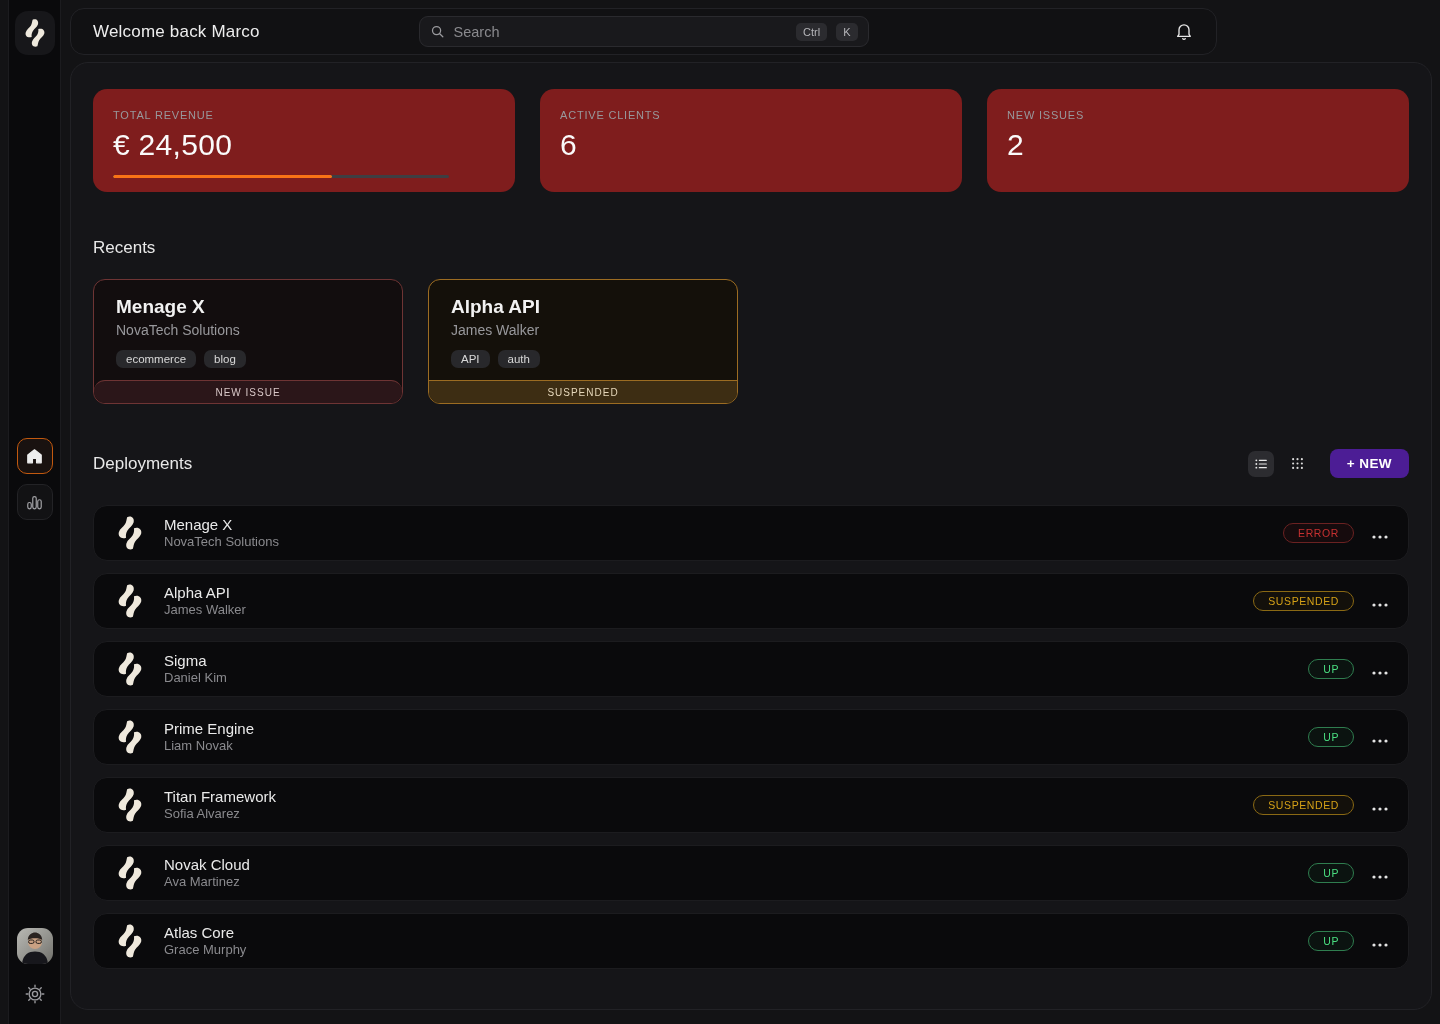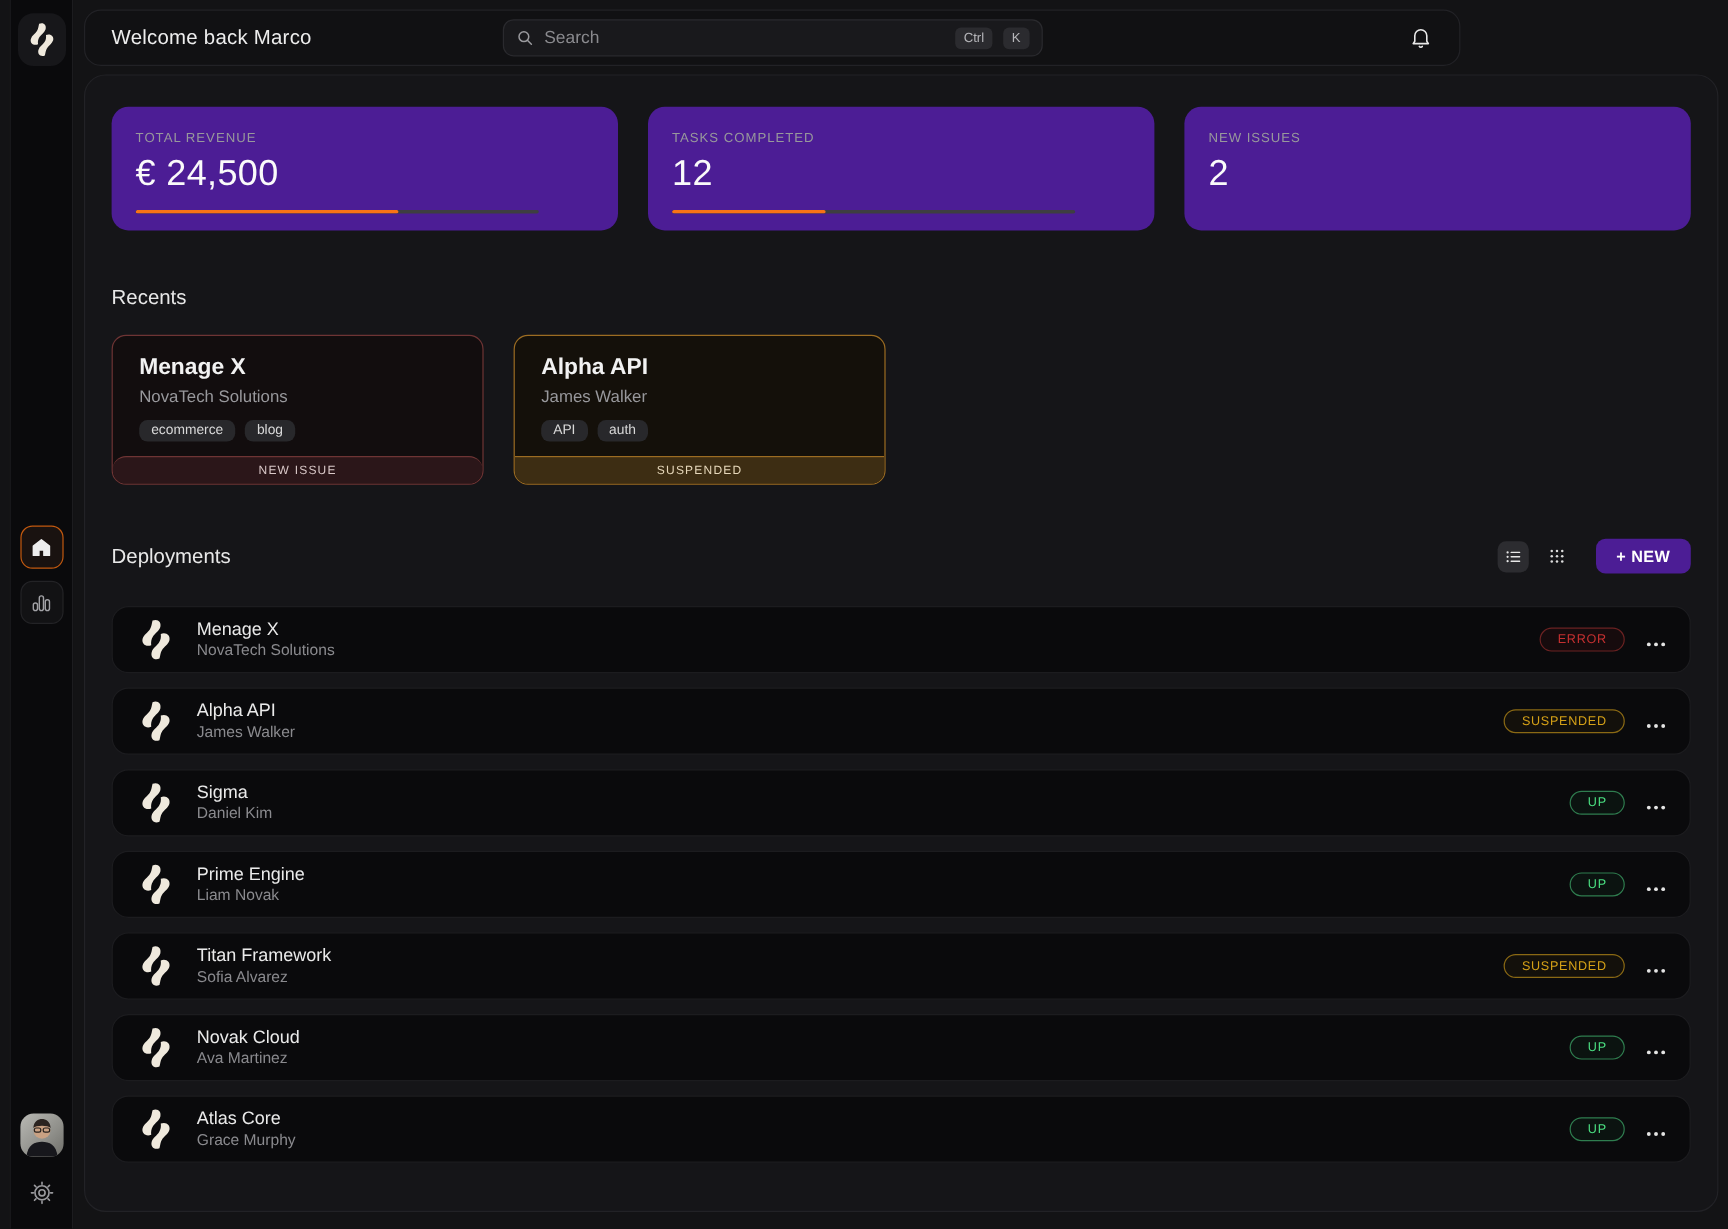--- a/index.html
+++ b/index.html
@@ -35,21 +35,21 @@
   .searchbar input::placeholder { color:#8a8a8e; }
   .kbd { background:#2b2b2f; border-radius:5px; padding:2px 7px; font-size:11px; color:#b6b6ba; line-height:14px; }
   .bell-wrap { margin-left:auto; display:flex; align-items:center; cursor:pointer; }
 
   
   .main { position:absolute; left:70px; top:62px; width:1362px; height:948px;
     background:#151518; border:1px solid #222226; border-radius:18px; padding:26px 22px 0 22px; overflow:hidden; }
 
   
   .stats-row { display:flex; gap:25px; }
-  .stat-card { flex:1; height:103px; background:#4c1d95; border-radius:14px; padding:20px 20px 0 20px; }
+  .stat-card { flex:1; height:103px; background:#7f1d1d; border-radius:14px; padding:20px 20px 0 20px; }
   .stat-label { font-size:11px; letter-spacing:.8px; color:#98989c; font-weight:500; }
   .stat-value { font-size:30px; color:#fafafa; margin-top:7px; font-weight:400; letter-spacing:.3px; }
   .progress-track { width:88%; height:3px; border-radius:2px; background:#3e3e42; margin-top:13px; overflow:hidden; }
   .progress-fill { height:100%; border-radius:2px; background:#f97316; }
 
   
   .section-heading { font-size:17px; font-weight:500; color:#e8e8e8; }
   .recents-heading { margin-top:46px; }
   .recents-row { display:flex; gap:25px; margin-top:21px; }
   .recent-card { width:310px; height:125px; border-radius:12px; position:relative; overflow:hidden; cursor:pointer; }
@@ -164,25 +164,22 @@
 
   <div class="stats-row">
     <div class="stat-card">
       <div class="stat-label">TOTAL REVENUE</div>
       <div class="stat-value">€ 24,500</div>
       <div class="progress-track">
         <div class="progress-fill" style="width: 65%;"></div>
       </div>
     </div>
     <div class="stat-card">
-      <div class="stat-label">TASKS COMPLETED</div>
-      <div class="stat-value">12</div>
-      <div class="progress-track">
-        <div class="progress-fill" style="width: 38%;"></div>
-      </div>
+      <div class="stat-label">ACTIVE CLIENTS</div>
+      <div class="stat-value">6</div>
     </div>
     <div class="stat-card">
       <div class="stat-label">NEW ISSUES</div>
       <div class="stat-value">2</div>
     </div>
   </div>
 
   <h2 class="section-heading recents-heading">Recents</h2>
   <div class="recents-row">
 

